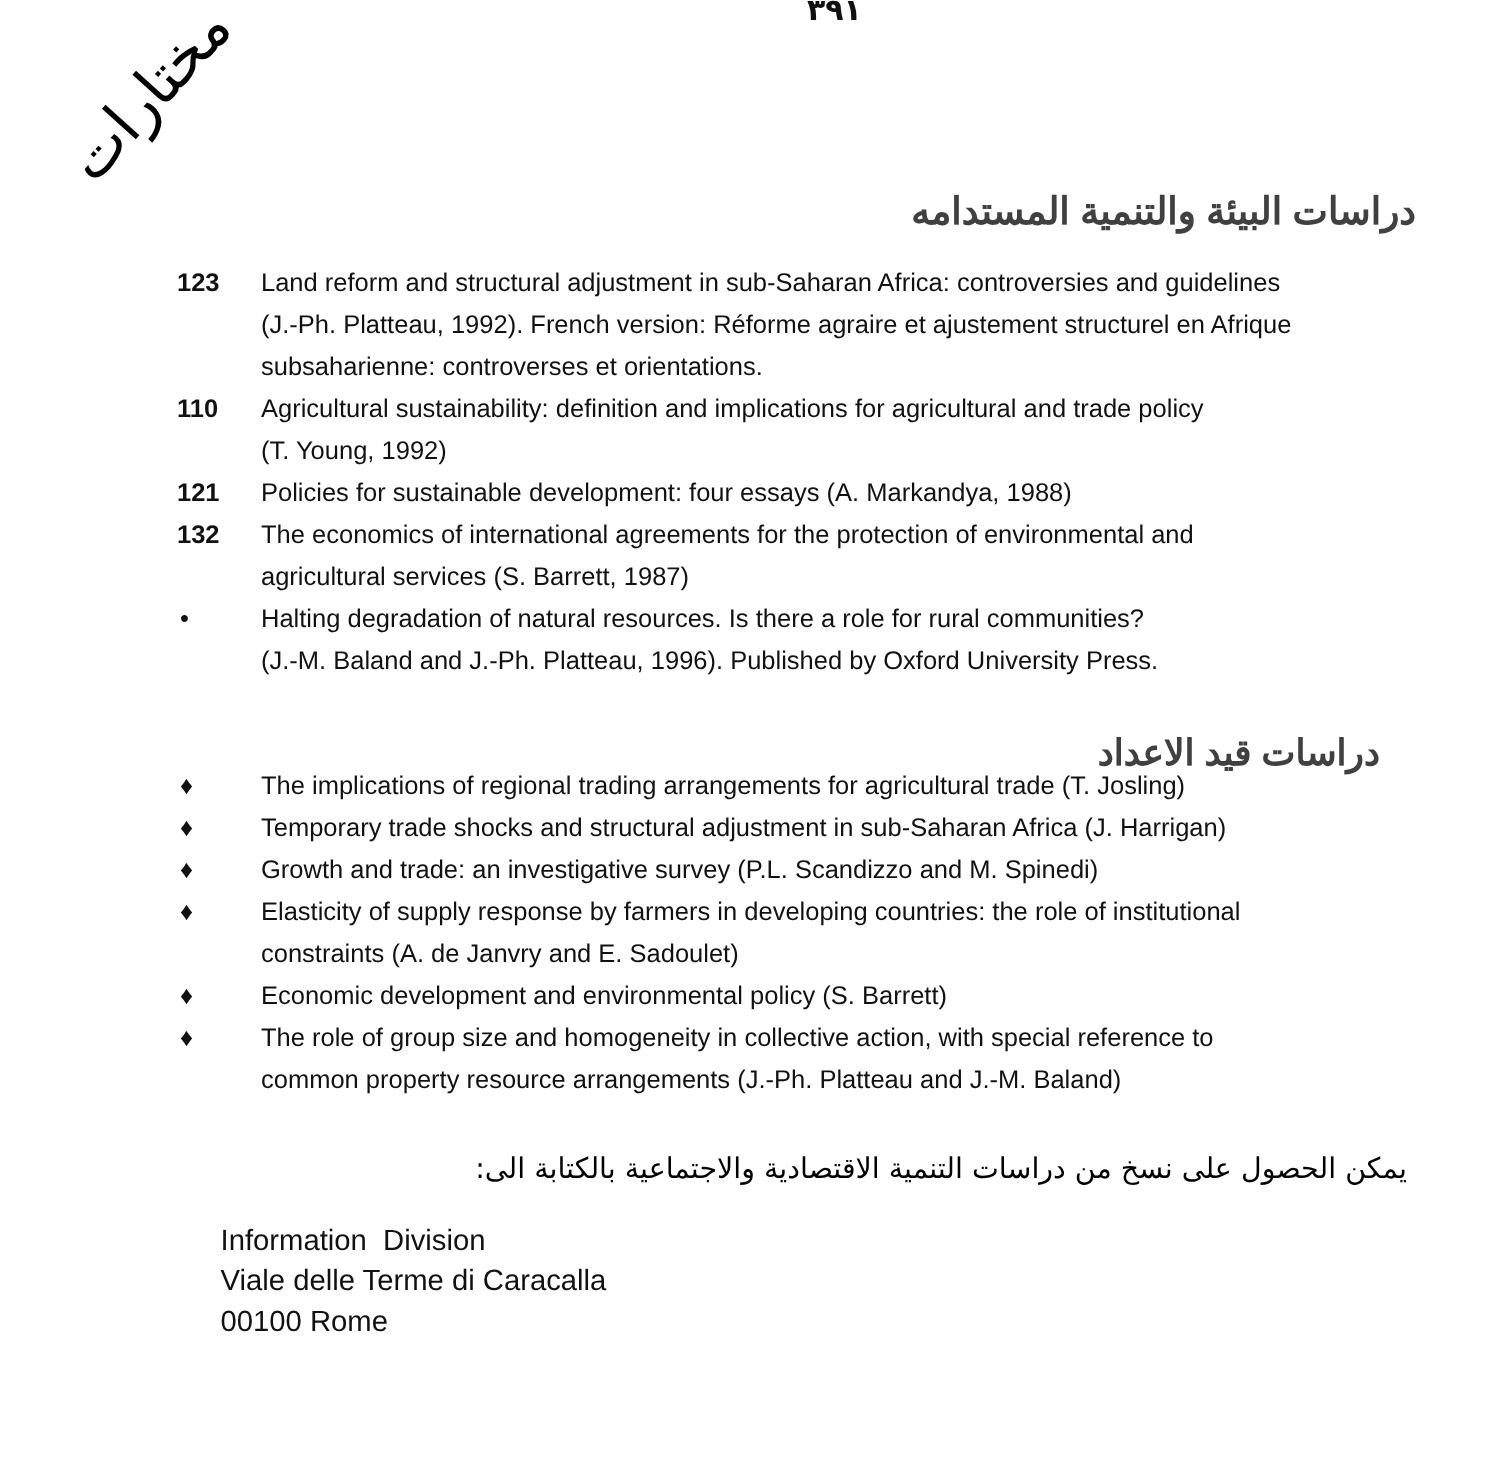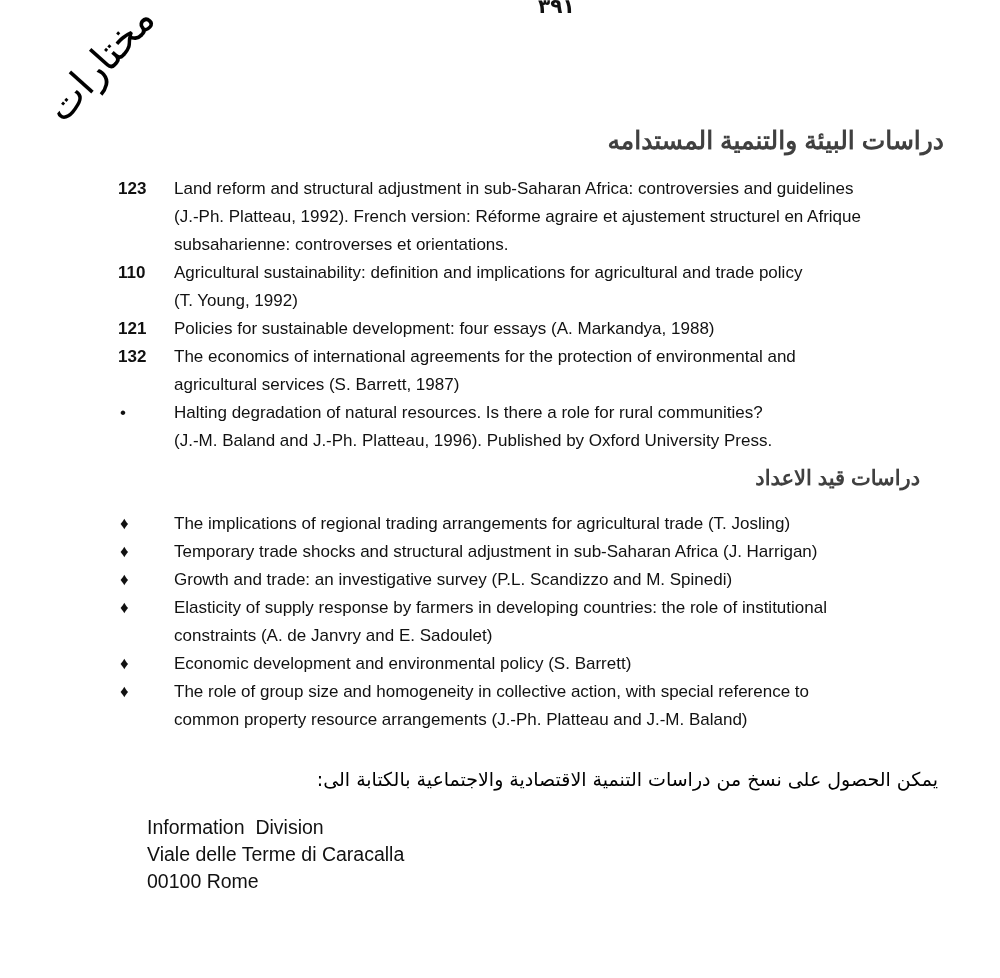--- a/index.html
+++ b/index.html
@@ -39,21 +39,21 @@
     .heading-ar {
       position: absolute;
       right: 56px;
       direction: rtl;
       font-family: Liberation Sans, sans-serif;
       font-weight: bold;
       color: #404040;
       text-align: center;
     }
     .heading-1 { top: 126px; font-size: 25px; }
-    .heading-2 { top: 466px; right: 80px; font-size: 21px; }
+    .heading-2 { top: 488px; right: 80px; font-size: 24px; }
     .contact-note {
       position: absolute;
       top: 768px;
       right: 62px;
       direction: rtl;
       font-family: "DejaVu Sans", sans-serif;
       font-size: 19px;
       color: #000;
     }
     .contact-note .bold { font-weight: normal; }

